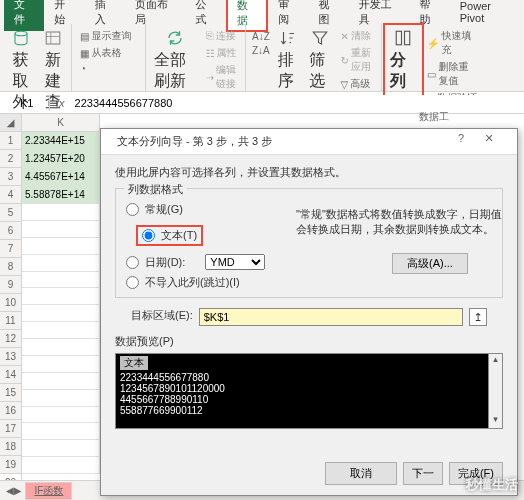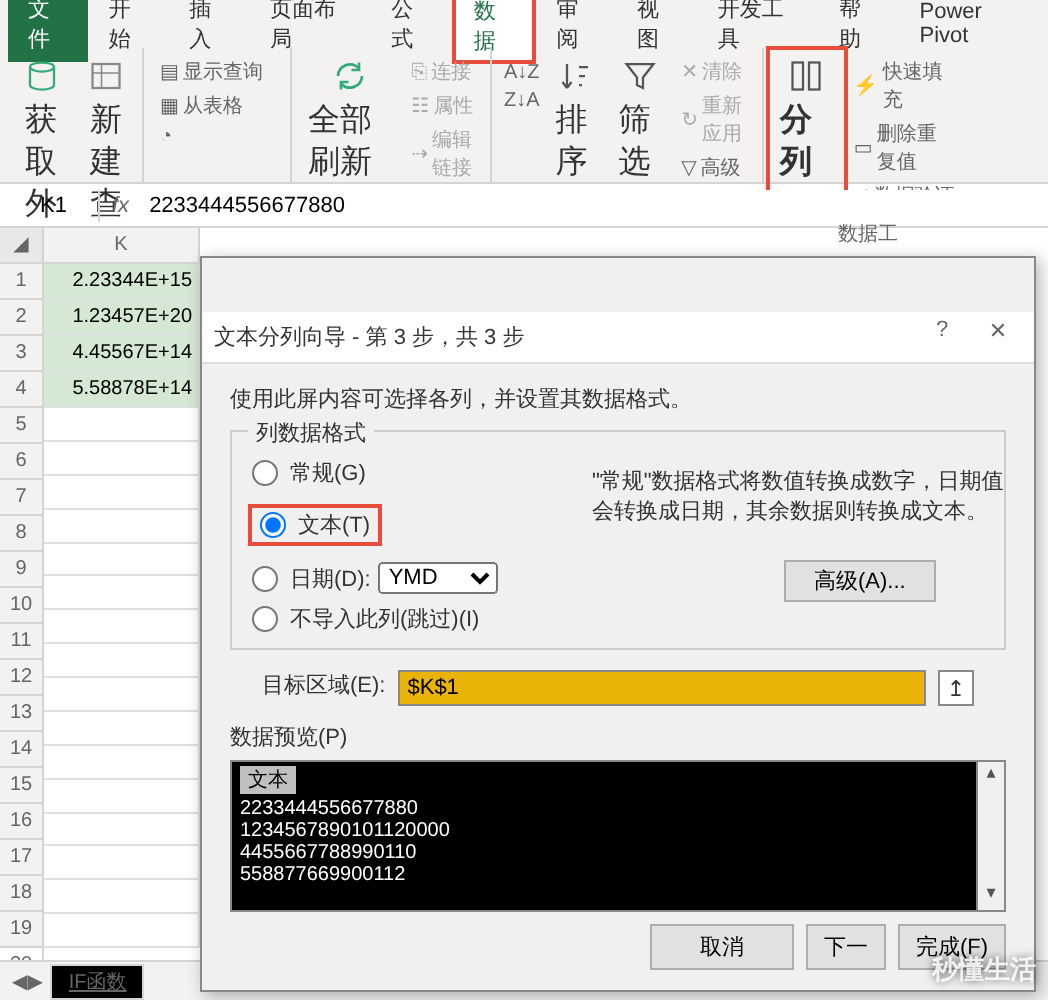--- a/index.html
+++ b/index.html
@@ -31,53 +31,53 @@
 .fx-label { padding: 0 6px; font-style: italic; color: #666; }
 .formula-input { flex: 1; padding: 2px 4px; font-size: 11px; border: none; outline: none; }
 
 
 .sheet-area { display: flex; height: 360px; }
 .row-headers { width: 22px; background: #f3f2f1; }
 .row-header { height: 18px; border-bottom: 1px solid #d4d4d4; border-right: 1px solid #d4d4d4; text-align: center; font-size: 10px; color: #666; line-height: 18px; }
 .col-header { height: 18px; background: #f3f2f1; border-bottom: 1px solid #d4d4d4; border-right: 1px solid #d4d4d4; text-align: center; font-size: 10px; color: #666; line-height: 18px; }
 .col-k { width: 78px; }
 .cells-area { display: flex; flex-direction: column; }
-.cell { height: 18px; width: 78px; border-bottom: 1px solid #e0e0e0; border-right: 1px solid #e0e0e0; padding: 0 3px; font-size: 10px; line-height: 18px; text-align: right; background: #fff; }
+.cell { height: 18px; width: 78px; border-bottom: 1px solid #e0e0e0; border-right: 1px solid #e0e0e0; padding: 0 3px; font-size: 10px; line-height: 18px; text-align: left; background: #fff; }
 .cell.sel { background: #d4e8d4; }
 
 
 .dialog { position: absolute; left: 100px; top: 128px; width: 418px; height: 368px; background: #f0f0f0; border: 1px solid #888; box-shadow: 2px 2px 8px rgba(0,0,0,0.3); }
-.dialog-titlebar { height: 26px; display: flex; align-items: center; justify-content: space-between; padding: 0 6px; background: #fff; border-bottom: 1px solid #ddd; margin-top: 27px; }
+.dialog-titlebar { height: 26px; display: flex; align-items: center; justify-content: space-between; padding: 0 16px; background: #fff; border-bottom: 1px solid #ddd; }
 .dialog-title { font-size: 11px; color: #333; }
 .dialog-controls { display: flex; gap: 4px; }
 .dialog-controls span { width: 24px; height: 20px; text-align: center; cursor: pointer; color: #666; }
 .dialog-body { padding: 10px 14px; font-size: 11px; color: #333; }
 .dialog-intro { margin-bottom: 8px; }
 .fieldset { border: 1px solid #ccc; padding: 8px 10px; margin-bottom: 10px; position: relative; }
 .fieldset-legend { position: absolute; top: -7px; left: 8px; background: #f0f0f0; padding: 0 4px; font-size: 11px; }
 .radio-row { display: flex; align-items: center; gap: 4px; margin: 5px 0; }
 .radio-row input[type=radio] { margin-right: 2px; }
-.radio-row.boxed { display: inline-flex; outline: 2px solid #e74c3c; padding: 1px 4px; }
+.radio-row.boxed { display: inline-flex; outline: 2px solid #e74c3c; padding: 1px 4px; margin-left: 12px; }
 .explain { position: absolute; left: 180px; top: 18px; width: 210px; font-size: 11px; color: #333; line-height: 1.4; }
 .adv-btn-row { position: absolute; left: 276px; top: 64px; }
 .adv-btn { padding: 2px 14px; font-size: 11px; background: #e1e1e1; border: 1px solid #adadad; cursor: pointer; }
 .target-row { display: flex; align-items: flex-start; gap: 6px; margin: 8px 16px; }
-.target-row input[type=text] { flex: 1; padding: 2px 4px; font-size: 11px; border: 1px solid #888; background: #eab308; }
+.target-row input[type=text] { flex: 1; padding: 2px 4px; font-size: 11px; border: 1px solid #888; background: #fef9c3; }
 .range-btn { width: 18px; height: 18px; border: 1px solid #888; background: #fff; display: flex; align-items: center; justify-content: center; cursor: pointer; }
 .preview-label { margin: 6px 0 4px; }
 .preview-box { background: #000; color: #fff; height: 76px; padding: 2px 4px; font-family: monospace; font-size: 10px; border: 1px solid #888; overflow: hidden; position: relative; }
 .preview-box .hdr { background: #c0c0c0; color: #000; display: inline-block; padding: 0 4px; margin-bottom: 2px; }
 .preview-scroll { position: absolute; right: 0; top: 0; bottom: 0; width: 14px; background: #f0f0f0; border-left: 1px solid #888; }
 .preview-scroll .arrow { height: 14px; text-align: center; font-size: 9px; color: #555; }
 .dialog-buttons { position: absolute; bottom: 10px; right: 14px; display: flex; gap: 6px; }
 .dialog-buttons button { padding: 3px 8px; min-width: 72px; font-size: 11px; background: #e1e1e1; border: 1px solid #adadad; cursor: pointer; }
 
 
 .statusbar { position: absolute; bottom: 0; left: 0; right: 0; height: 20px; background: #f3f2f1; border-top: 1px solid #d4d4d4; display: flex; align-items: center; padding: 0 6px; font-size: 10px; color: #666; }
-.sheet-tab { background: #000000; border: 1px solid #d4d4d4; padding: 1px 8px; margin: 4px 4px; text-decoration: underline; }
+.sheet-tab { background: #fca5a5; border: 1px solid #d4d4d4; padding: 1px 8px; margin: 4px 4px; text-decoration: underline; }
 
 .watermark { position: absolute; right: 6px; bottom: 6px; font-size: 13px; color: rgba(255,255,255,0.85); text-shadow: 0 0 4px rgba(0,0,0,0.6); font-weight: bold; pointer-events: none; }
 
 svg.ico { width: 18px; height: 18px; }
 </style>
 </head>
 <body>
 
 <div class="menubar">
   <div class="tab file">文件</div>
@@ -316,21 +316,21 @@
         <input type="radio" name="fmt" style="">
         <span>常规(G)</span>
       </div>
       <div class="radio-row boxed">
         <input type="radio" name="fmt" checked="" style="">
         <span>文本(T)</span>
       </div>
       <div class="radio-row">
         <input type="radio" name="fmt" style="">
         <span>日期(D):</span>
-        <select style="font-size:11px;margin-left:0;width:60px">
+        <select style="font-size:11px;margin-left:16px;width:60px">
           <option>YMD</option>
         </select>
       </div>
       <div class="radio-row">
         <input type="radio" name="fmt" style="">
         <span>不导入此列(跳过)(I)</span>
       </div>
       <div class="explain">"常规"数据格式将数值转换成数字，日期值会转换成日期，其余数据则转换成文本。</div>
       <div class="adv-btn-row">
         <button class="adv-btn">高级(A)...</button>

